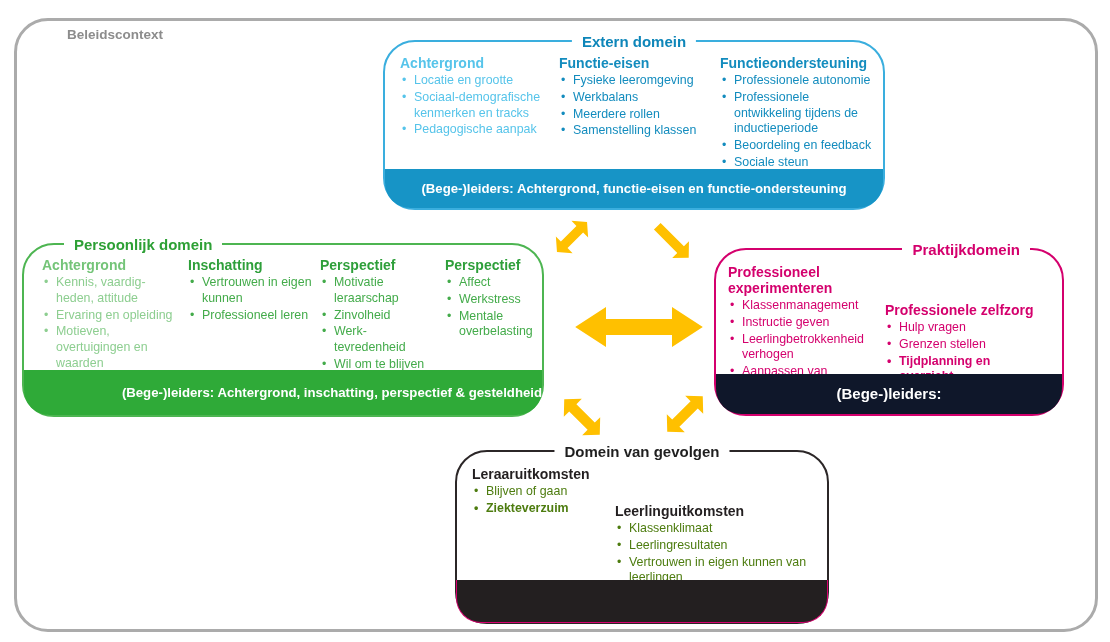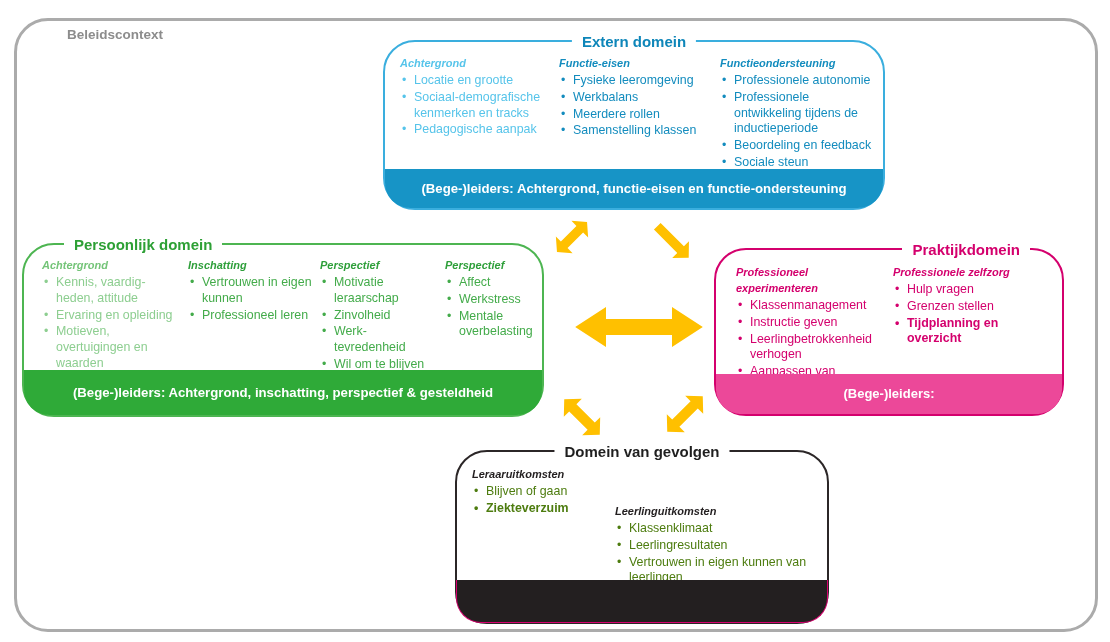--- a/index.html
+++ b/index.html
@@ -11,21 +11,21 @@
                  border:3px solid #ababab;border-radius:34px;}
   #context-label{position:absolute;left:58px;top:24px;background:#fff;padding:0 9px;
                  font-size:13.5px;font-weight:bold;color:#8c8c8c;line-height:21px;white-space:nowrap;}
 
   
   .domain{position:absolute;background:#fff;border:2px solid;border-radius:32px;}
   .domain .title{position:absolute;top:-11px;background:#fff;padding:0 10px;
                  font-size:15px;font-weight:bold;line-height:21px;white-space:nowrap;}
   .t-center{left:50%;transform:translateX(-50%);}
   .cols{display:flex;}
-  .col h4{font-size:11px;font-weight:bold;margin:0 0 2px;line-height:16px;font-style:italic;}
+  .col h4{font-size:14px;font-weight:bold;margin:0 0 2px;line-height:16px;}
   .col ul{margin:0;padding:0;list-style:none;font-size:12.4px;line-height:15.8px;}
   .col li{position:relative;padding-left:14px;margin-bottom:1px;}
   .col li::before{content:"\2022";position:absolute;left:2px;}
   .col li.strong{font-weight:bold;}
   .footer{position:absolute;left:0;right:0;bottom:0;border-radius:0 0 25px 25px;
           color:#fff;font-weight:bold;font-size:13.2px;line-height:17px;
           display:flex;flex-direction:column;justify-content:center;text-align:center;}
 
   
   #box-extern{left:383px;top:40px;width:498px;height:166px;border-color:#3aaede;}
@@ -43,30 +43,30 @@
   #box-persoonlijk .title{left:40px;color:#2da035;}
   #box-persoonlijk .cols{padding:12px 4px 0 18px;gap:8px;}
   #box-persoonlijk .col h4{color:#2e9f3a;}
   #box-persoonlijk .col ul{color:#43ab4a;}
   #box-persoonlijk .col.light h4{color:#74c478;}
   #box-persoonlijk .col.light ul{color:#8dce90;}
   #box-persoonlijk .col:nth-child(1){width:138px;}
   #box-persoonlijk .col:nth-child(2){width:124px;}
   #box-persoonlijk .col:nth-child(3){width:117px;}
   #box-persoonlijk .col:nth-child(4){width:88px;}
-  #box-persoonlijk .footer{background:#2faa38;height:45px;}
+  #box-persoonlijk .footer{background:#2faa38;height:45px;align-items:flex-end;}
 
   
   #box-praktijk{left:714px;top:248px;width:346px;height:164px;border-color:#d4006d;}
   #box-praktijk .title{right:32px;color:#d4006d;}
-  #box-praktijk .cols{padding:14px 4px 0 20px;gap:8px;}
+  #box-praktijk .cols{padding:14px 4px 0 12px;gap:8px;}
   #box-praktijk .col{color:#d4006d;}
   #box-praktijk .col:nth-child(1){width:149px;}
-  #box-praktijk .col:nth-child(2){width:155px;}
-  #box-praktijk .footer{background:#ec4899;height:40px;font-size:13px;line-height:16px;}
+  #box-praktijk .col:nth-child(2){width:155px;margin-top:38px;}
+  #box-praktijk .footer{background:#0f172a;height:40px;font-size:15px;line-height:16px;}
 
   
   #box-gevolgen{left:455px;top:450px;width:370px;height:170px;border-color:#2b2627;}
   #box-gevolgen .title{color:#1f1f1f;}
   #box-gevolgen .cols{padding:14px 4px 0 15px;gap:8px;}
   #box-gevolgen .col h4{color:#231f20;}
   #box-gevolgen .col ul{color:#4d7c0f;}
   #box-gevolgen .col:nth-child(1){width:135px;}
   #box-gevolgen .col:nth-child(2){width:200px;margin-top:37px;}
   #box-gevolgen .footer{background:#231f20;height:42px;

